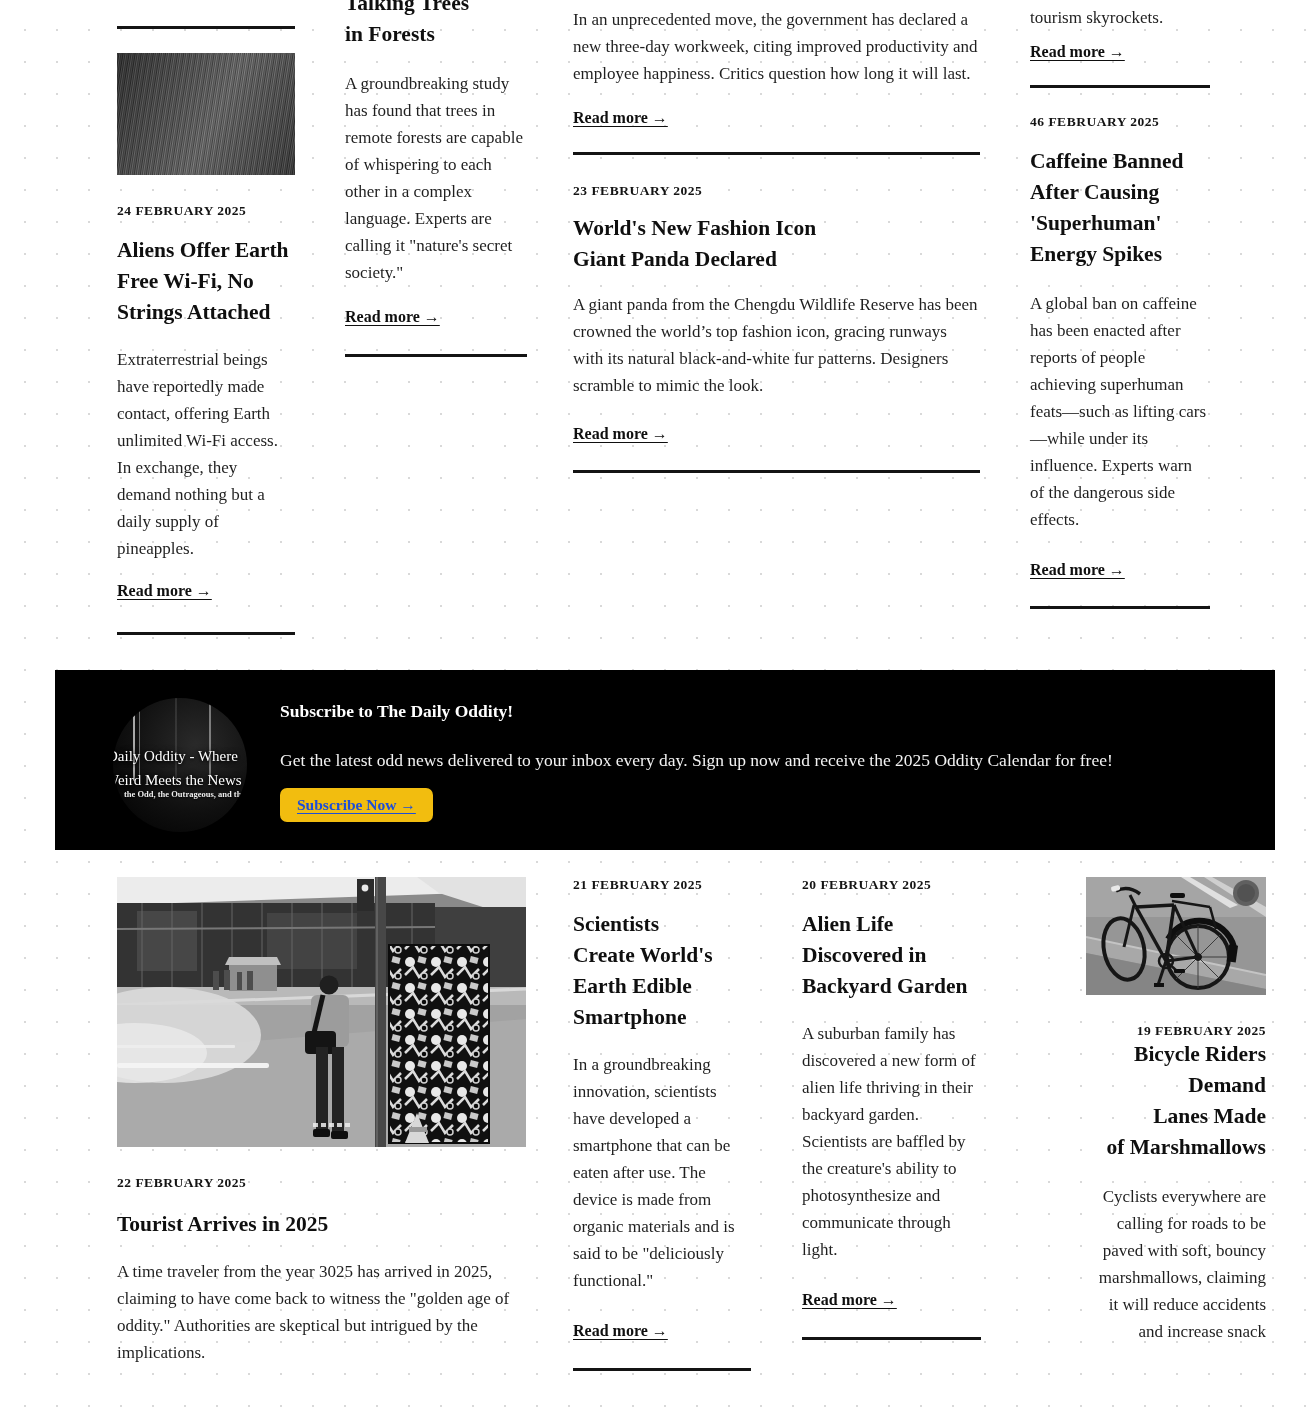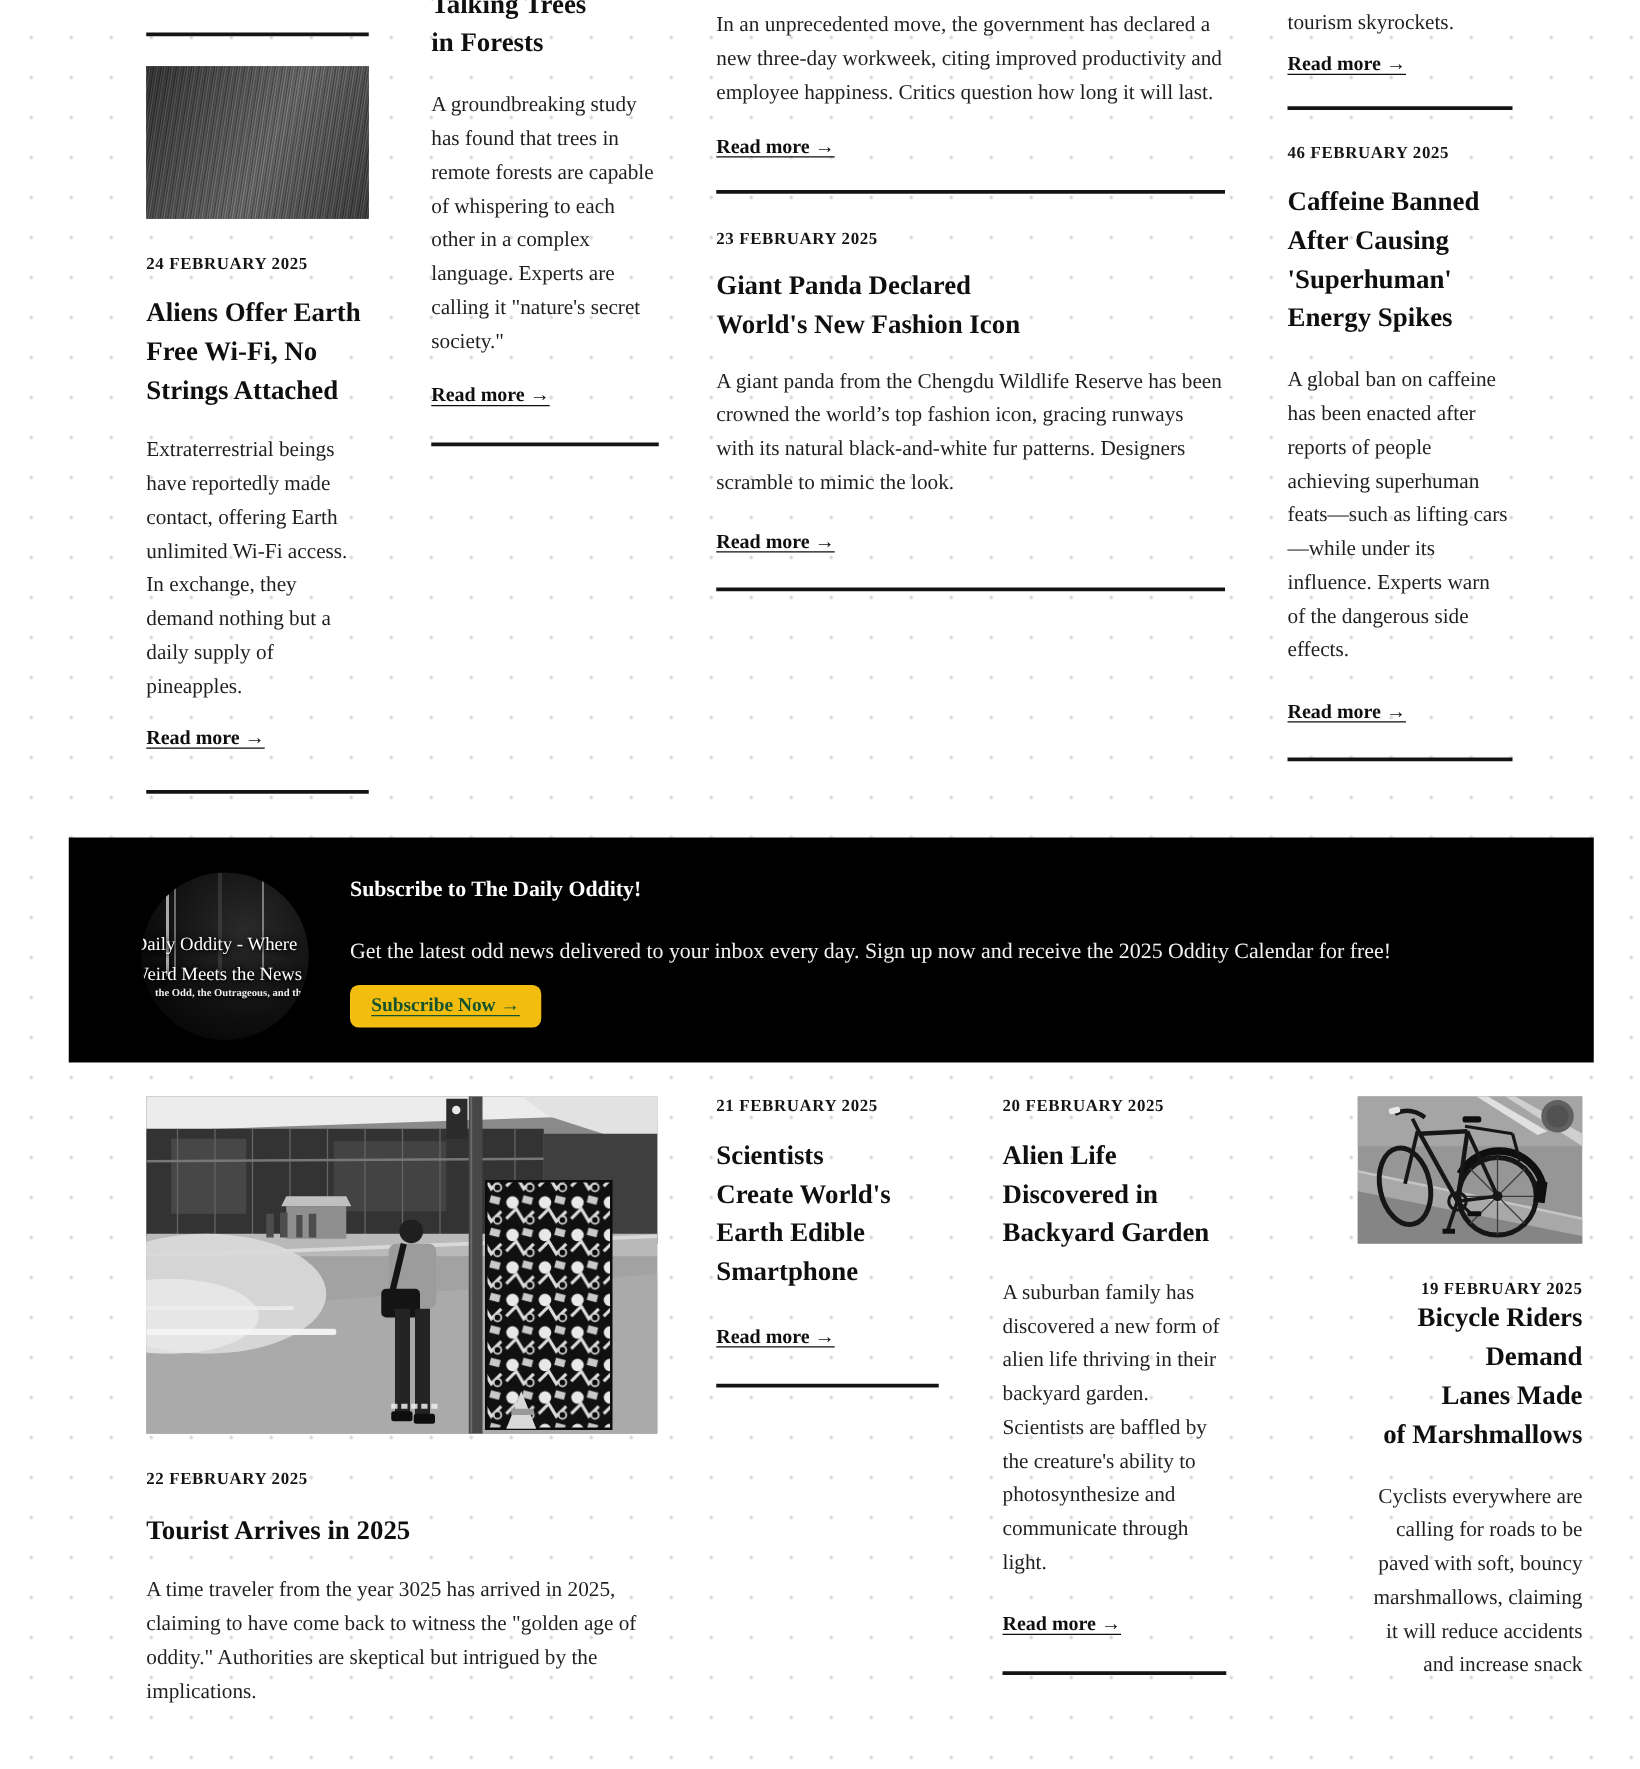--- a/index.html
+++ b/index.html
@@ -33,21 +33,21 @@
     background:
       linear-gradient(90deg, transparent 0 15%, rgba(255,255,255,.85) 15% 16.5%, transparent 16.5% 19.5%, rgba(255,255,255,.5) 19.5% 20.5%, transparent 20.5% 46%, rgba(120,120,120,.35) 46% 48%, transparent 48% 72%, rgba(255,255,255,.55) 72% 73.5%, transparent 73.5% 100%);
     background-size:100% 62%;background-repeat:no-repeat;}
   .logo-l1,.logo-l2{position:absolute;white-space:nowrap;color:#fff;font-size:15px;text-shadow:0 1px 3px #000,0 0 6px #000;}
   .logo-l1{left:-6px;top:50px;}
   .logo-l2{left:-8px;top:74px;}
   .logo-l3{position:absolute;left:11px;top:91px;white-space:nowrap;color:#eee;font-size:8.5px;font-weight:700;
     text-shadow:0 1px 2px #000;}
   .banner-heading{position:absolute;left:225px;top:31px;margin:0;font-size:17.5px;font-weight:700;color:#fff;white-space:nowrap;}
   .banner-text{position:absolute;left:225px;top:80px;margin:0;font-size:17.5px;color:#f2f2f2;white-space:nowrap;}
-  .subscribe-btn{position:absolute;left:225px;top:118px;display:inline-block;background:#f2bd0f;color:#14532d;
+  .subscribe-btn{position:absolute;left:225px;top:118px;display:inline-block;background:#f2bd0f;color:#1d4ed8;
     font-weight:700;font-size:15.5px;padding:8px 17px;border-radius:7px;text-decoration:underline;
     text-underline-offset:3px;cursor:pointer;white-space:nowrap;}
   .thumb-street{height:270px;}
   .thumb-bike{height:118px;}
 </style>
 </head>
 <body>
 
 <div class="page">
 
@@ -77,22 +77,22 @@
 
   <div class="card" style="left:573px;top:0;width:407px;">
     <article>
       <p class="bodytext" style="margin-top:6px;">In an unprecedented move, the government has declared a new three-day workweek, citing improved productivity and employee happiness. Critics question how long it will last.</p>
       <a class="readmore" style="margin-top:22px;">Read more →</a>
       <hr class="rule" style="margin-top:25px;">
     </article>
     <article>
       <div class="date" style="margin-top:28px;">23 FEBRUARY 2025</div>
       <h2 class="title" style="margin-top:14px;">
+        <span class="tl">World's New Fashion Icon</span>
         <span class="tl">Giant Panda Declared</span>
-        <span class="tl">World's New Fashion Icon</span>
       </h2>
       <p class="bodytext" style="margin-top:16px;">A giant panda from the Chengdu Wildlife Reserve has been crowned the world’s top fashion icon, gracing runways with its natural black-and-white fur patterns. Designers scramble to mimic the look.</p>
       <a class="readmore" style="margin-top:26px;">Read more →</a>
       <hr class="rule" style="margin-top:27px;">
     </article>
   </div>
 
   <div class="card" style="left:1030px;top:0;width:180px;">
     <article>
       <p class="bodytext" style="margin-top:4px;">tourism skyrockets.</p>
@@ -203,20 +203,21 @@
   </div>
 
   <div class="card" style="left:573px;top:877px;width:178px;">
     <div class="date">21 FEBRUARY 2025</div>
     <h2 class="title" style="margin-top:16px;">
       <span class="tl">Scientists</span>
       <span class="tl">Create World's</span>
       <span class="tl">Earth Edible</span>
       <span class="tl">Smartphone</span>
     </h2>
+    <p class="bodytext" style="margin-top:18px;">In a groundbreaking innovation, scientists have developed a smartphone that can be eaten after use. The device is made from organic materials and is said to be "deliciously functional."</p>
     <a class="readmore" style="margin-top:28px;">Read more →</a>
     <hr class="rule" style="margin-top:28px;">
   </div>
 
   <div class="card" style="left:802px;top:877px;width:179px;">
     <div class="date">20 FEBRUARY 2025</div>
     <h2 class="title" style="margin-top:16px;">
       <span class="tl">Alien Life</span>
       <span class="tl">Discovered in</span>
       <span class="tl">Backyard Garden</span>

